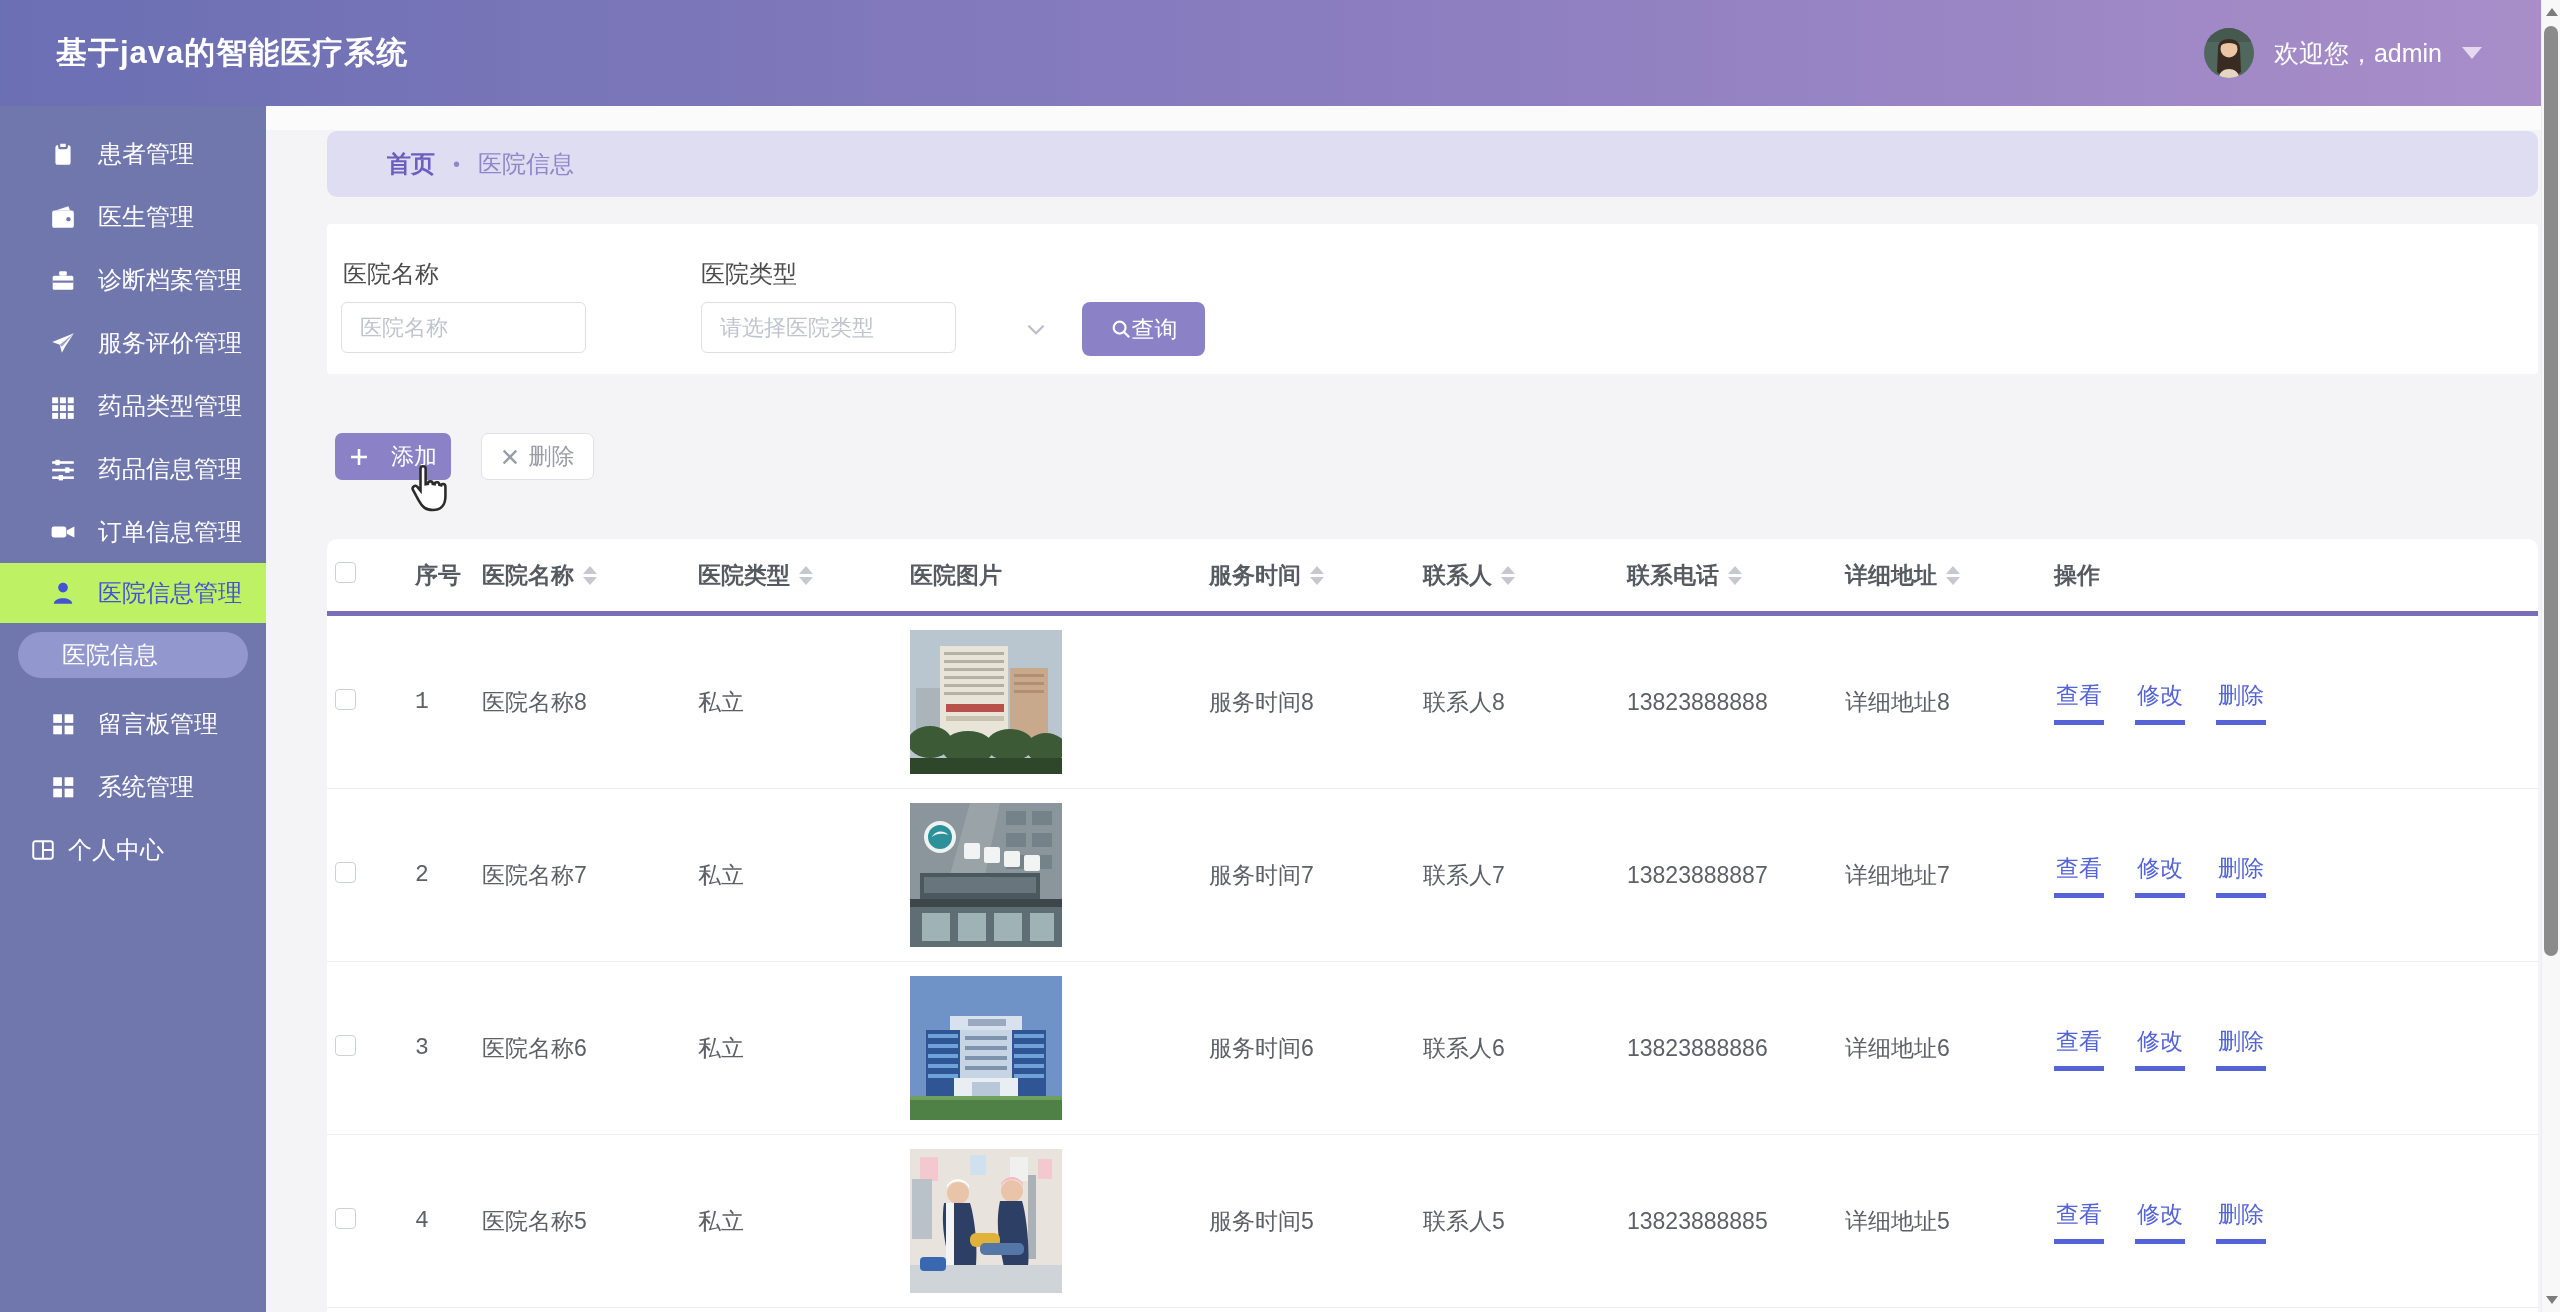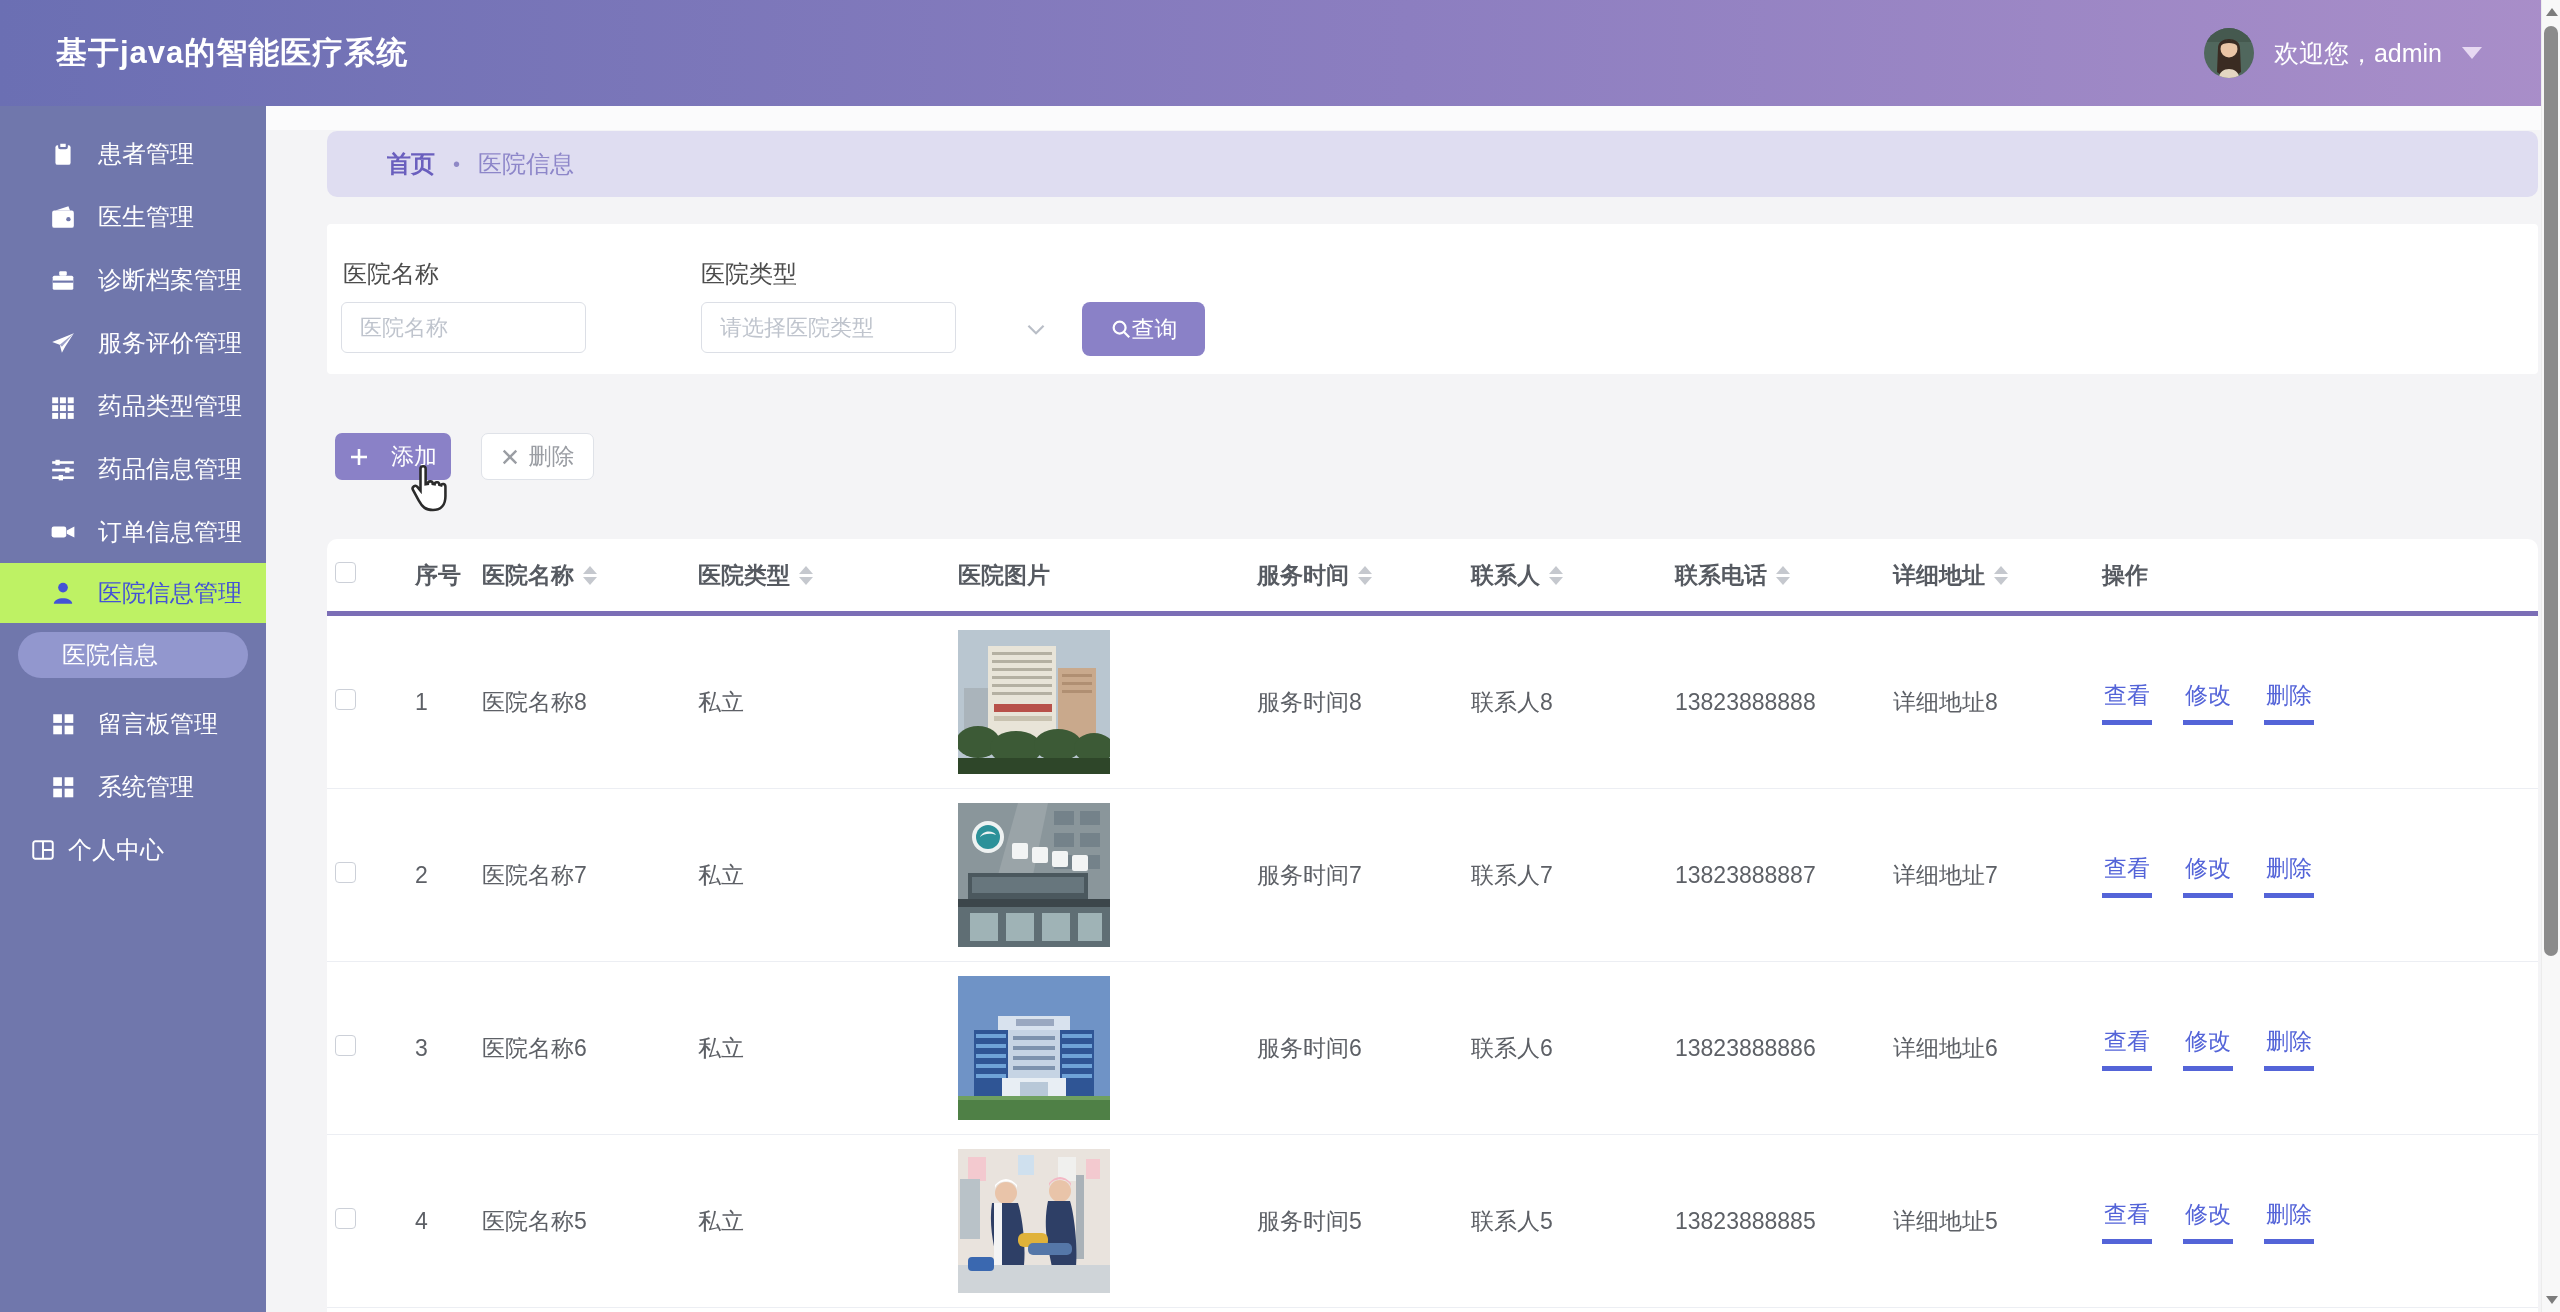--- a/index.html
+++ b/index.html
@@ -52,24 +52,24 @@
     display:flex; align-items:center; justify-content:center; gap:22px; cursor:pointer; font-family:inherit; }
   .btn-del { width:113px; height:47px; background:#fff; border:1px solid #dfe2e8; border-radius:7px; color:#9a9da3; font-size:23px;
     display:flex; align-items:center; justify-content:center; gap:10px; cursor:pointer; font-family:inherit; }
 
   
   .table-card { position:absolute; top:433px; left:61px; right:3px; height:900px; background:#fff; border-radius:10px 10px 0 0; overflow:hidden; }
   .thead { display:flex; align-items:center; height:72px; font-size:23px; font-weight:bold; color:#565a61; }
   .thead-divider { height:5px; background:#7b6eb6; }
   .tr { display:flex; align-items:center; height:173px; border-bottom:1px solid #eceef3; font-size:23px; color:#5d6066; }
   .c-check { flex:0 0 88px; padding-left:8px; }
-  .c-idx { flex:0 0 67px; }
+  .c-idx { flex:0 0 67px;font-family:Liberation Mono, monospace; }
   .c-name { flex:0 0 216px; }
   .c-type { flex:0 0 212px; }
-  .c-img { flex:0 0 299px;margin-left:48px; }
+  .c-img { flex:0 0 299px; }
   .c-time { flex:0 0 214px; }
   .c-contact { flex:0 0 204px; }
   .c-phone { flex:0 0 218px; }
   .c-addr { flex:0 0 209px; }
   .c-ops { flex:1; display:flex; gap:31px; }
   .checkbox { width:21px; height:21px; border:1px solid #ccd0d8; border-radius:4px; background:#fff; cursor:pointer; display:inline-block; }
   .th-label { display:inline-flex; align-items:center; gap:9px; cursor:pointer; }
   .sort-carets { display:inline-flex; flex-direction:column; gap:3px; }
   .sort-carets .up { width:0;height:0;border-left:7px solid transparent;border-right:7px solid transparent;border-bottom:8px solid #c5c8ce; }
   .sort-carets .dn { width:0;height:0;border-left:7px solid transparent;border-right:7px solid transparent;border-top:8px solid #c5c8ce; }

